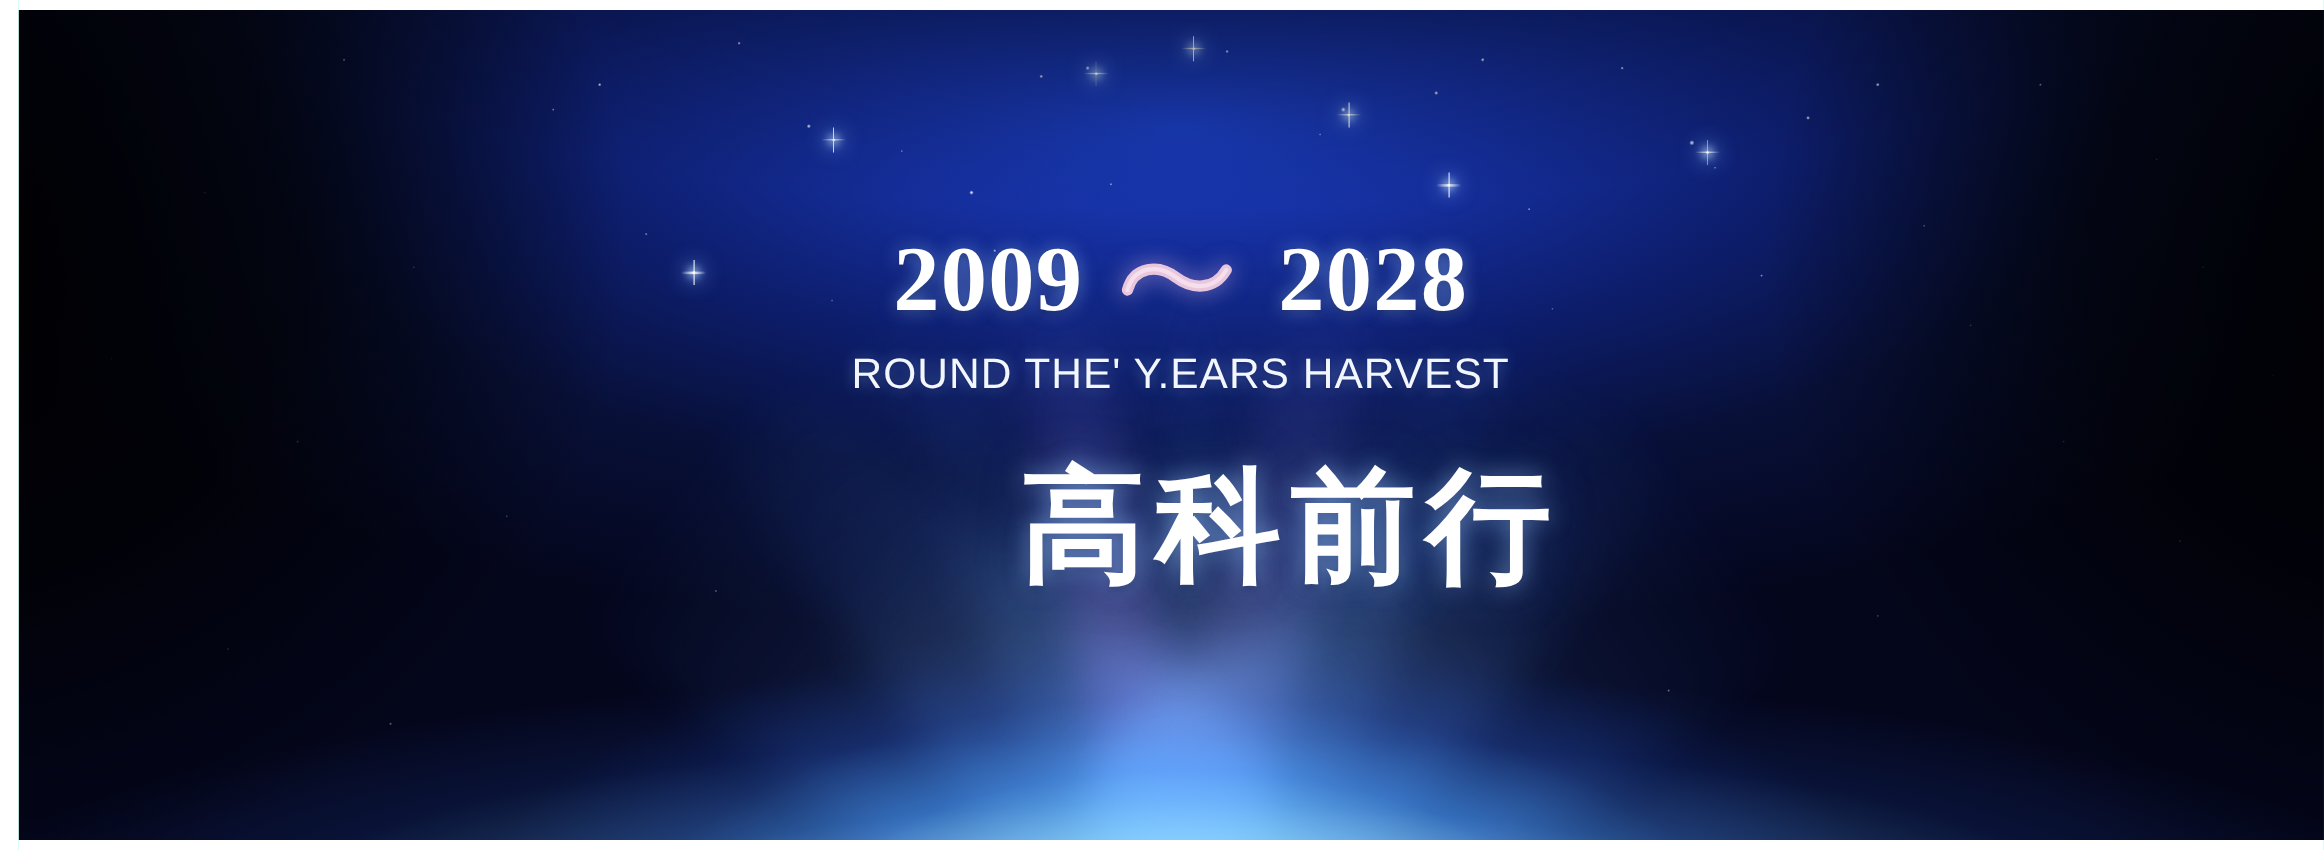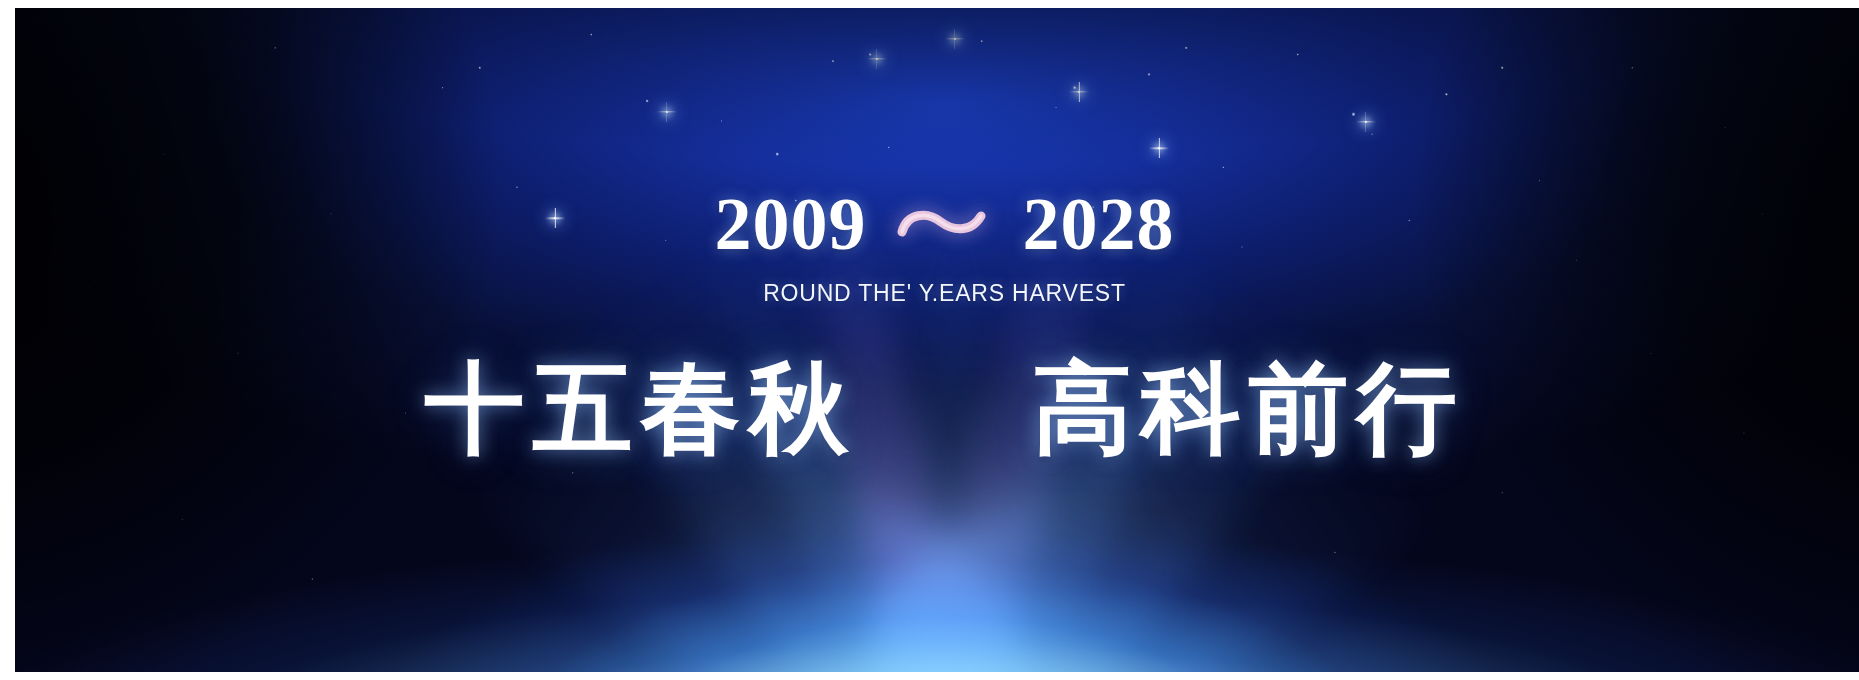--- a/index.html
+++ b/index.html
@@ -186,21 +186,21 @@
   .wave{
     display:block;
     width:96px;height:46px;
     margin:0 4px;
     filter:drop-shadow(0 0 9px rgba(230,190,235,.55));
   }
   .tagline{
     margin-top:19px;
     font-family:"Liberation Sans","DejaVu Sans",sans-serif;
     font-weight:400;
-    font-size:23px;
+    font-size:34px;
     letter-spacing:.8px;
     color:#f2f6ff;
     text-shadow:0 0 11px rgba(150,195,255,.45), 0 1px 3px rgba(0,10,60,.5);
     pointer-events:auto;
     white-space:nowrap;
   }
   .slogan-row{
     margin-top:48px;
     display:flex;align-items:center;justify-content:center;
     pointer-events:auto;
@@ -263,21 +263,20 @@
           <path d="M5 31 C 10 12, 30 10, 44 21 C 56 30, 74 32, 84 15" fill="none" stroke="#e8c6de" stroke-width="9" stroke-linecap="round"></path>
           <path d="M5 31 C 10 12, 30 10, 44 21 C 56 30, 74 32, 84 15" fill="none" stroke="#f7e3f0" stroke-width="3.4" stroke-linecap="round" opacity="0.85"></path>
         </svg>
 
         <span class="year">2028</span>
       </div>
 
       <div class="tagline">ROUND THE' Y.EARS  HARVEST</div>
 
       <div class="slogan-row">
-        <span class="slogan">十五春秋</span>
         <span class="slogan-gap"></span>
         <span class="slogan">高科前行</span>
       </div>
 
     </div>
   </div>
 
   <div class="trim bottom"></div>
 </div>
 

